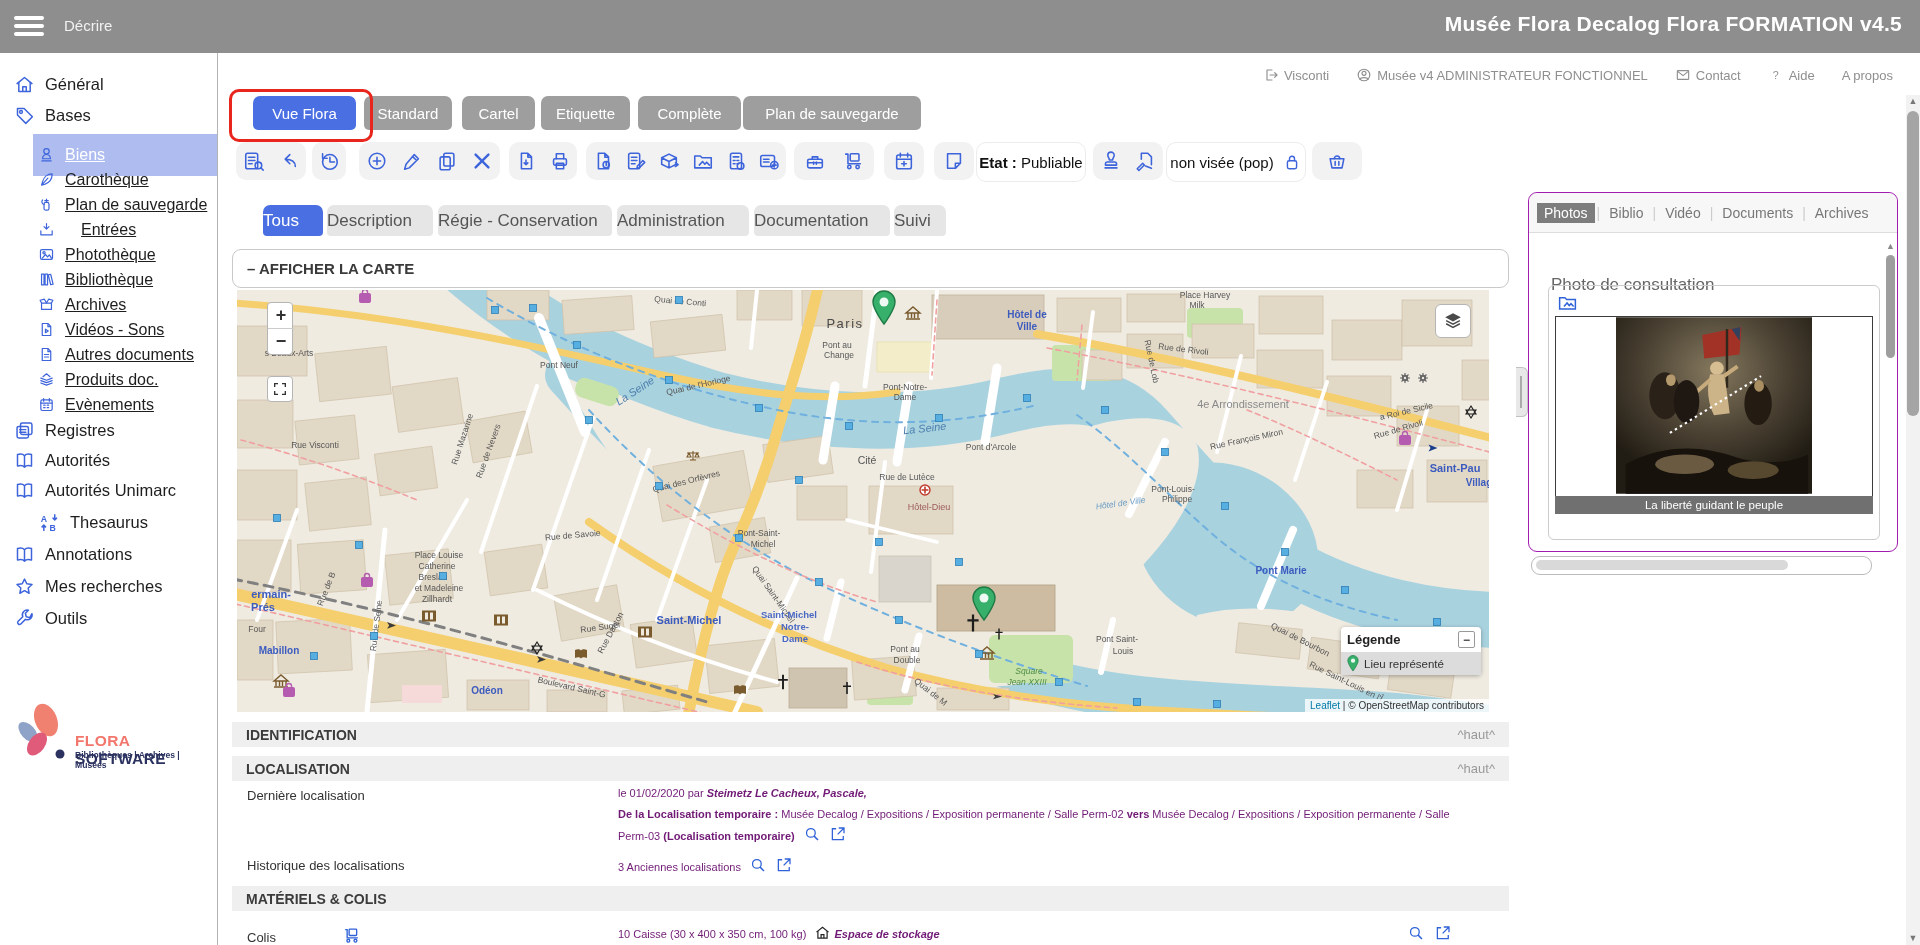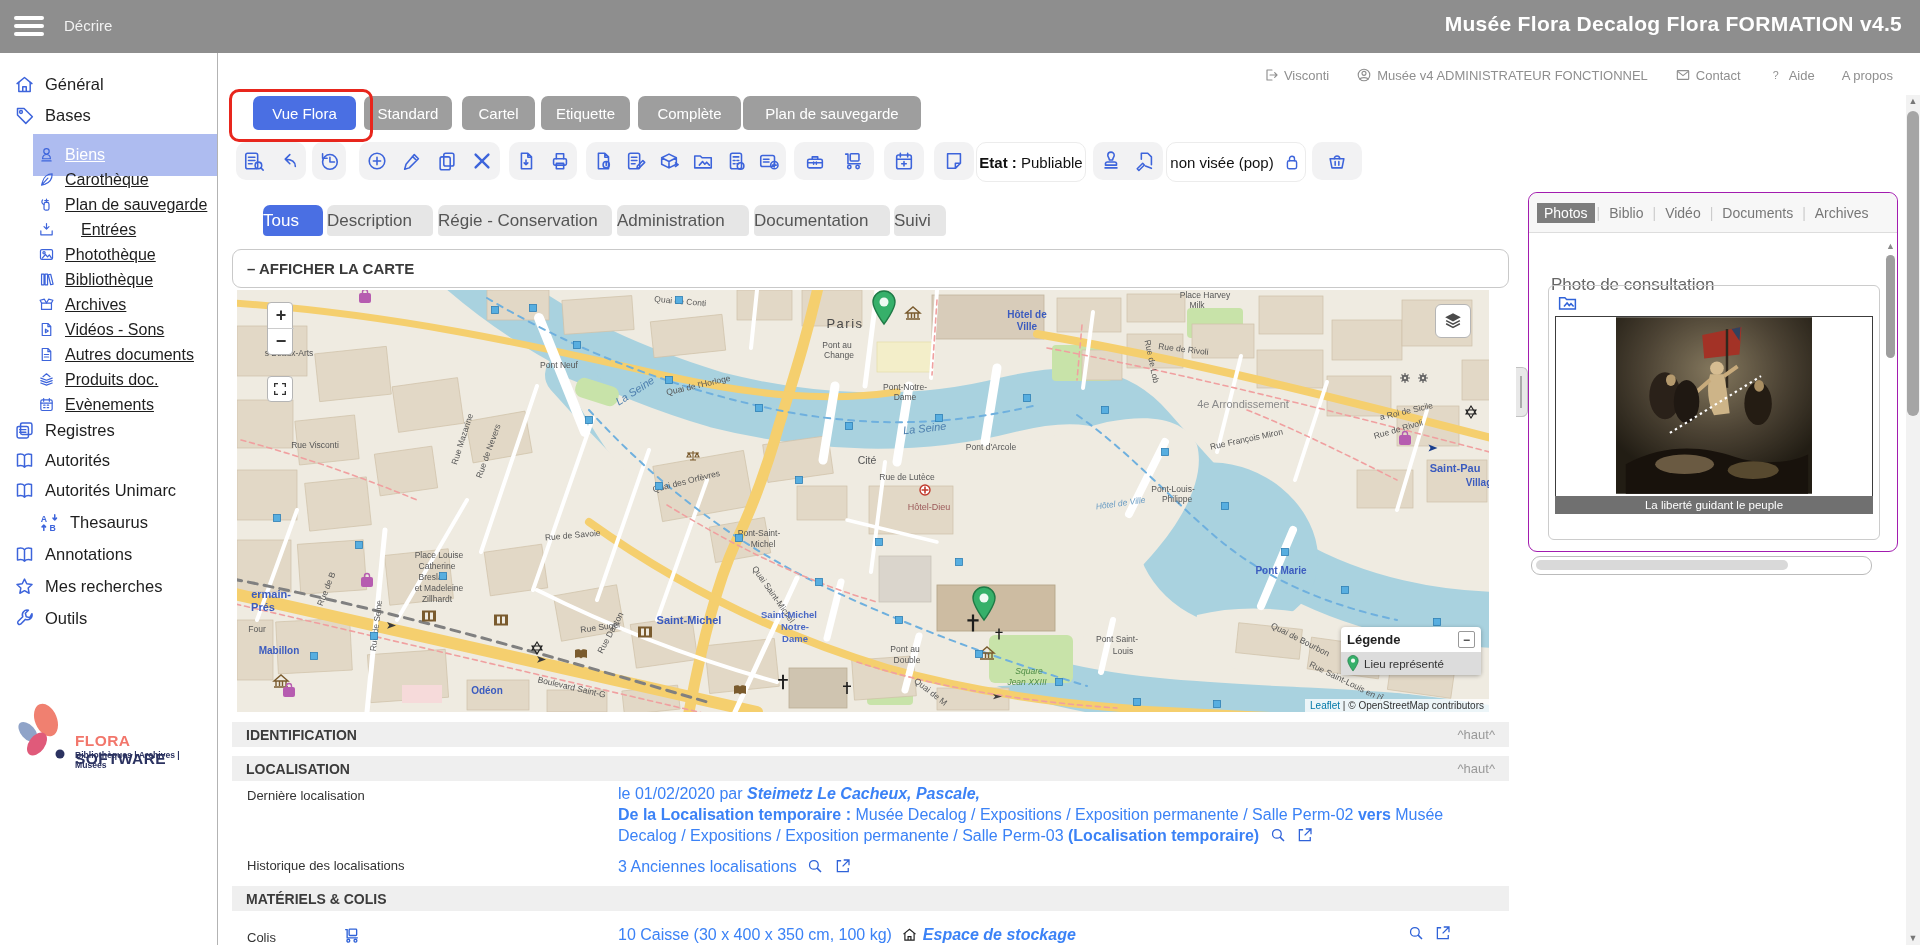--- a/index.html
+++ b/index.html
@@ -66,21 +66,21 @@
   #legend .lg-h{display:flex;align-items:center;justify-content:space-between;padding:4px 6px;font-weight:bold;color:#222;}
   #legend .lg-m{width:15px;height:15px;border:1px solid #999;border-radius:2px;display:flex;align-items:center;justify-content:center;font-size:12px;color:#444;cursor:pointer;}
   #legend .lg-i{display:flex;align-items:center;gap:5px;background:#dcdcdc;padding:3px 6px;font-size:11.5px;color:#333;}
   #attrib{position:absolute;right:0;bottom:0;background:rgba(255,255,255,.78);font-size:10px;color:#333;padding:1px 5px;}
   #attrib .lf{color:#0078a8;}
   
   .secbar{position:absolute;left:232px;width:1277px;height:25px;background:#efefef;display:flex;align-items:center;
     font-weight:bold;font-size:14px;color:#3b3b3b;padding-left:14px;box-sizing:border-box;}
   .sechaut{position:absolute;right:14px;font-weight:normal;font-size:13px;color:#999;cursor:pointer;}
   .flabel{position:absolute;left:247px;font-size:13px;color:#333;}
-  .fval{position:absolute;left:618px;font-size:16px;color:#3b82f6;line-height:21px;}
+  .fval{position:absolute;left:618px;font-size:11px;color:#701a75;line-height:21px;}
   .fval .b{font-weight:bold;} .fval .i{font-style:italic;}
   .ricon{color:#2f62d8;vertical-align:-3px;margin-left:5px;cursor:pointer;display:inline-block;}
   
   #rpanel{position:absolute;left:1528px;top:192px;width:370px;height:360px;border:1px solid #a21caf;border-radius:9px;background:#fff;box-sizing:border-box;}
   #ptabs{height:39px;background:#f7f7f7;border-bottom:1px solid #ddd;border-radius:9px 9px 0 0;display:flex;align-items:center;padding-left:8px;font-size:14px;color:#777;}
   .ptab{padding:2px 7px;cursor:pointer;white-space:nowrap;}
   .ptab.act{background:#7d7d7d;color:#fff;}
   .psep{color:#ccc;margin:0 2px;}
   #pheading{position:absolute;left:22px;top:58px;font-size:17px;color:#666;margin-top:24px;}
   #pbox{position:absolute;left:19px;top:92px;width:330px;height:253px;border:1px solid #ccc;border-radius:6px;}

